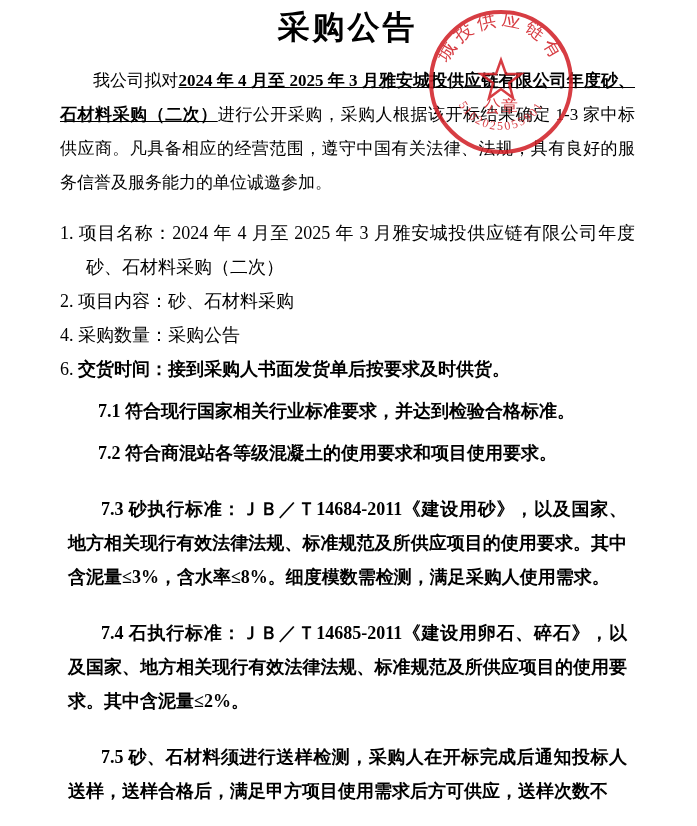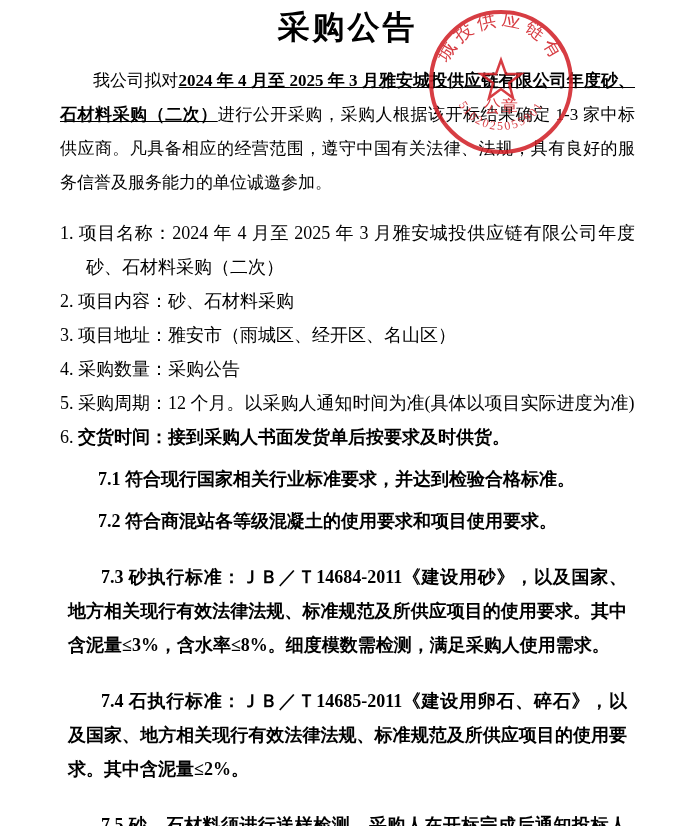--- a/index.html
+++ b/index.html
@@ -100,23 +100,21 @@
 
 <div class="page">
 
   <div class="doc-title">采购公告</div>
 
   <p class="para intro"><span>我公司拟对</span><span class="u">2024 年 4 月至 2025 年 3 月雅安城投供应链有限公司</span><span class="u">年度砂、石材料采购（二次）</span><span>进行公开采购，采购人根据该开标结果确定 1-3 家中标供应商。凡具备相应的经营范围，遵守中国有关法律、法规，具有良好的服务信誉及服务能力的单位诚邀参加。</span></p>
 
   <ul class="numlist">
     <li><span class="lbl">1.</span> <span>项目名称：</span><span>2024 年 4 月至 2025 年 3 月雅安城投供应链有限公司年度砂、石材料采购（二次）</span></li>
     <li><span class="lbl">2.</span> <span>项目内容：</span><span>砂、石材料采购</span></li>
-    <li><span class="lbl">3.</span> <span>项目地址：</span><span>雅安市（雨城区、经开区、名山区）</span></li>
     <li><span class="lbl">4.</span> <span>采购数量：</span><span>采购公告</span></li>
-    <li><span class="lbl">5.</span> <span>采购周期：</span><span>12 个月。以采购人通知时间为准(具体以项目实际进度为准)</span></li>
     <li><span class="lbl">6.</span> <span class="bold">交货时间：</span><span class="bold">接到采购人书面发货单后按要求及时供货。</span></li>
   </ul>
 
   <p class="sub"><span>7.1</span> <span>符合现行国家相关行业标准要求，并达到检验合格标准。</span></p>
   <p class="sub"><span>7.2</span> <span>符合商混站各等级混凝土的使用要求和项目使用要求。</span></p>
   <div class="spacer-sm"></div>
   <p class="sub sub-indent"><span>7.3</span> <span>砂执行标准：ＪＢ／Ｔ14684-2011《建设用砂》，以及国家、地方相关现行有效法律法规、标准规范及所供应项目的使用要求。其中含泥量≤3%，含水率≤8%。细度模数需检测，满足采购人使用需求。</span></p>
   <div class="spacer-sm"></div>
   <p class="sub sub-indent"><span>7.4</span> <span>石执行标准：ＪＢ／Ｔ14685-2011《建设用卵石、碎石》，以及国家、地方相关现行有效法律法规、标准规范及所供应项目的使用要求。其中含泥量≤2%。</span></p>
   <div class="spacer-sm"></div>

